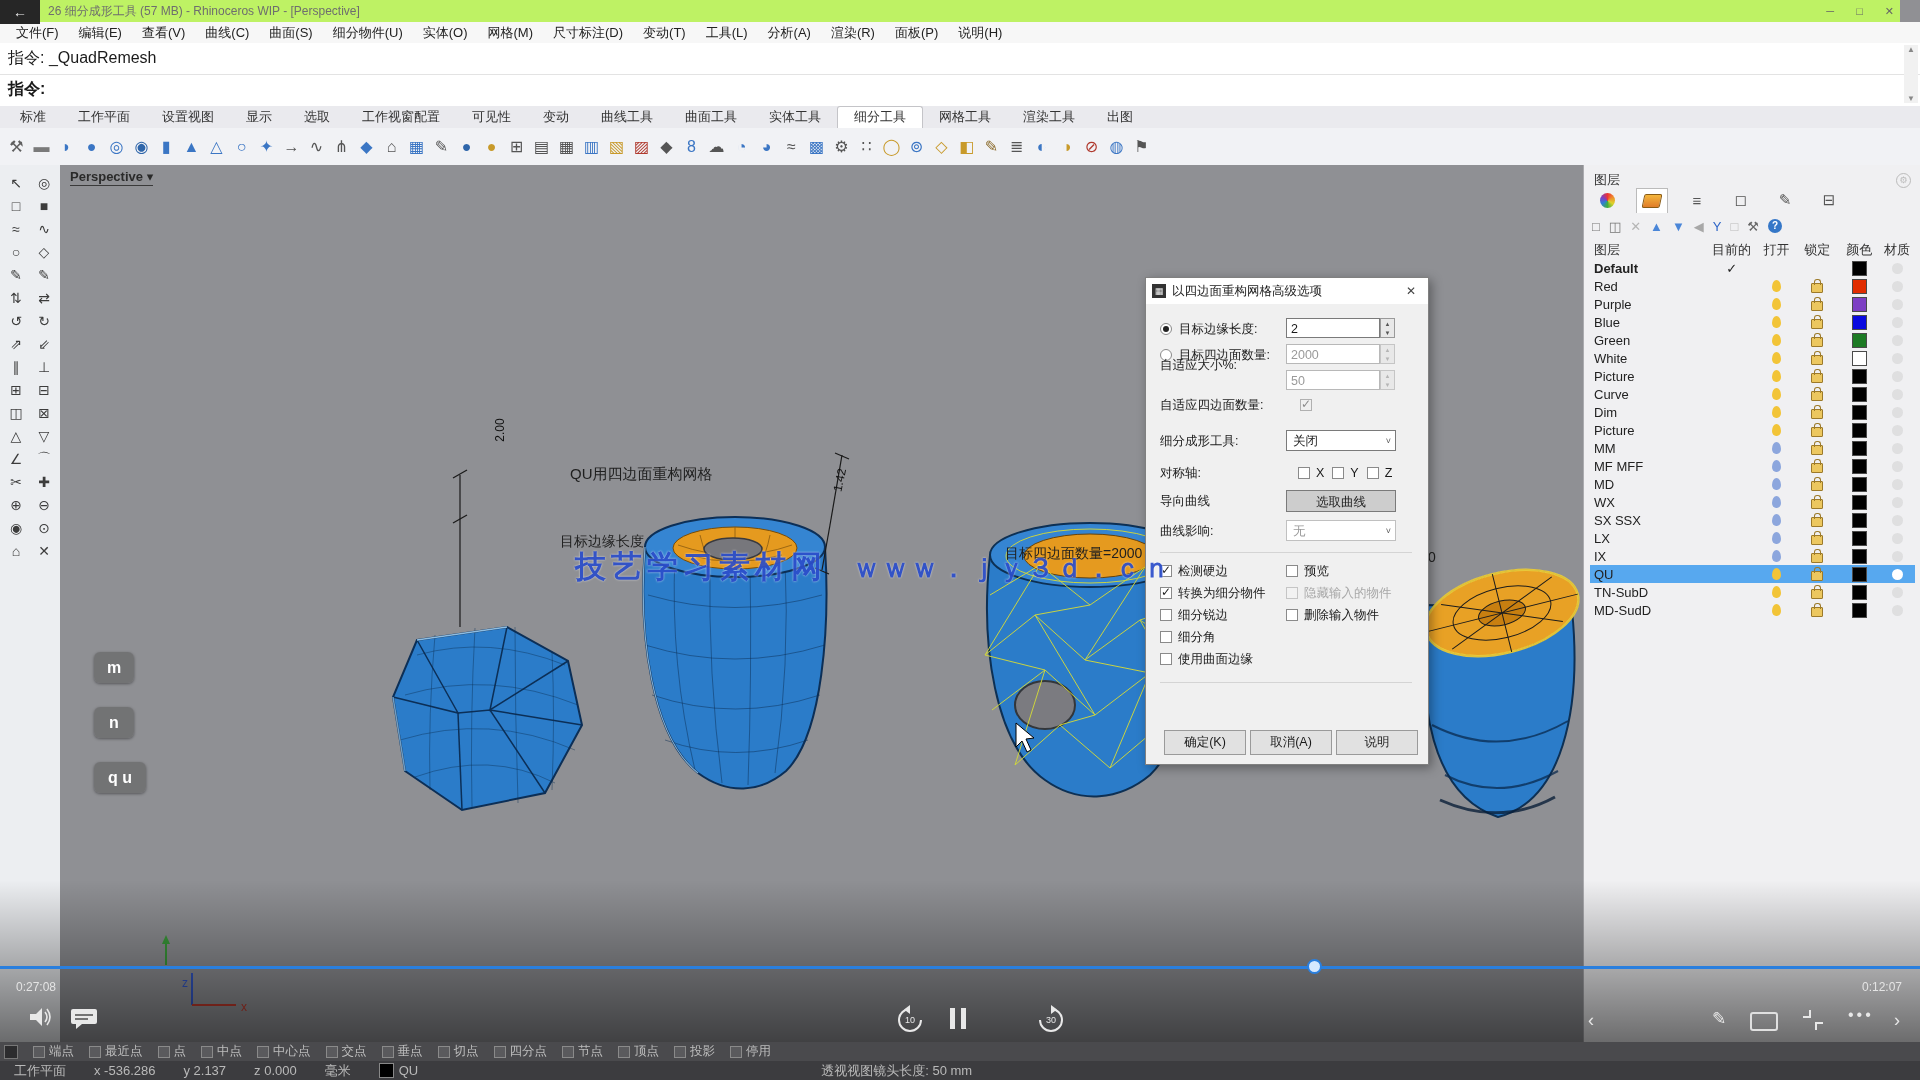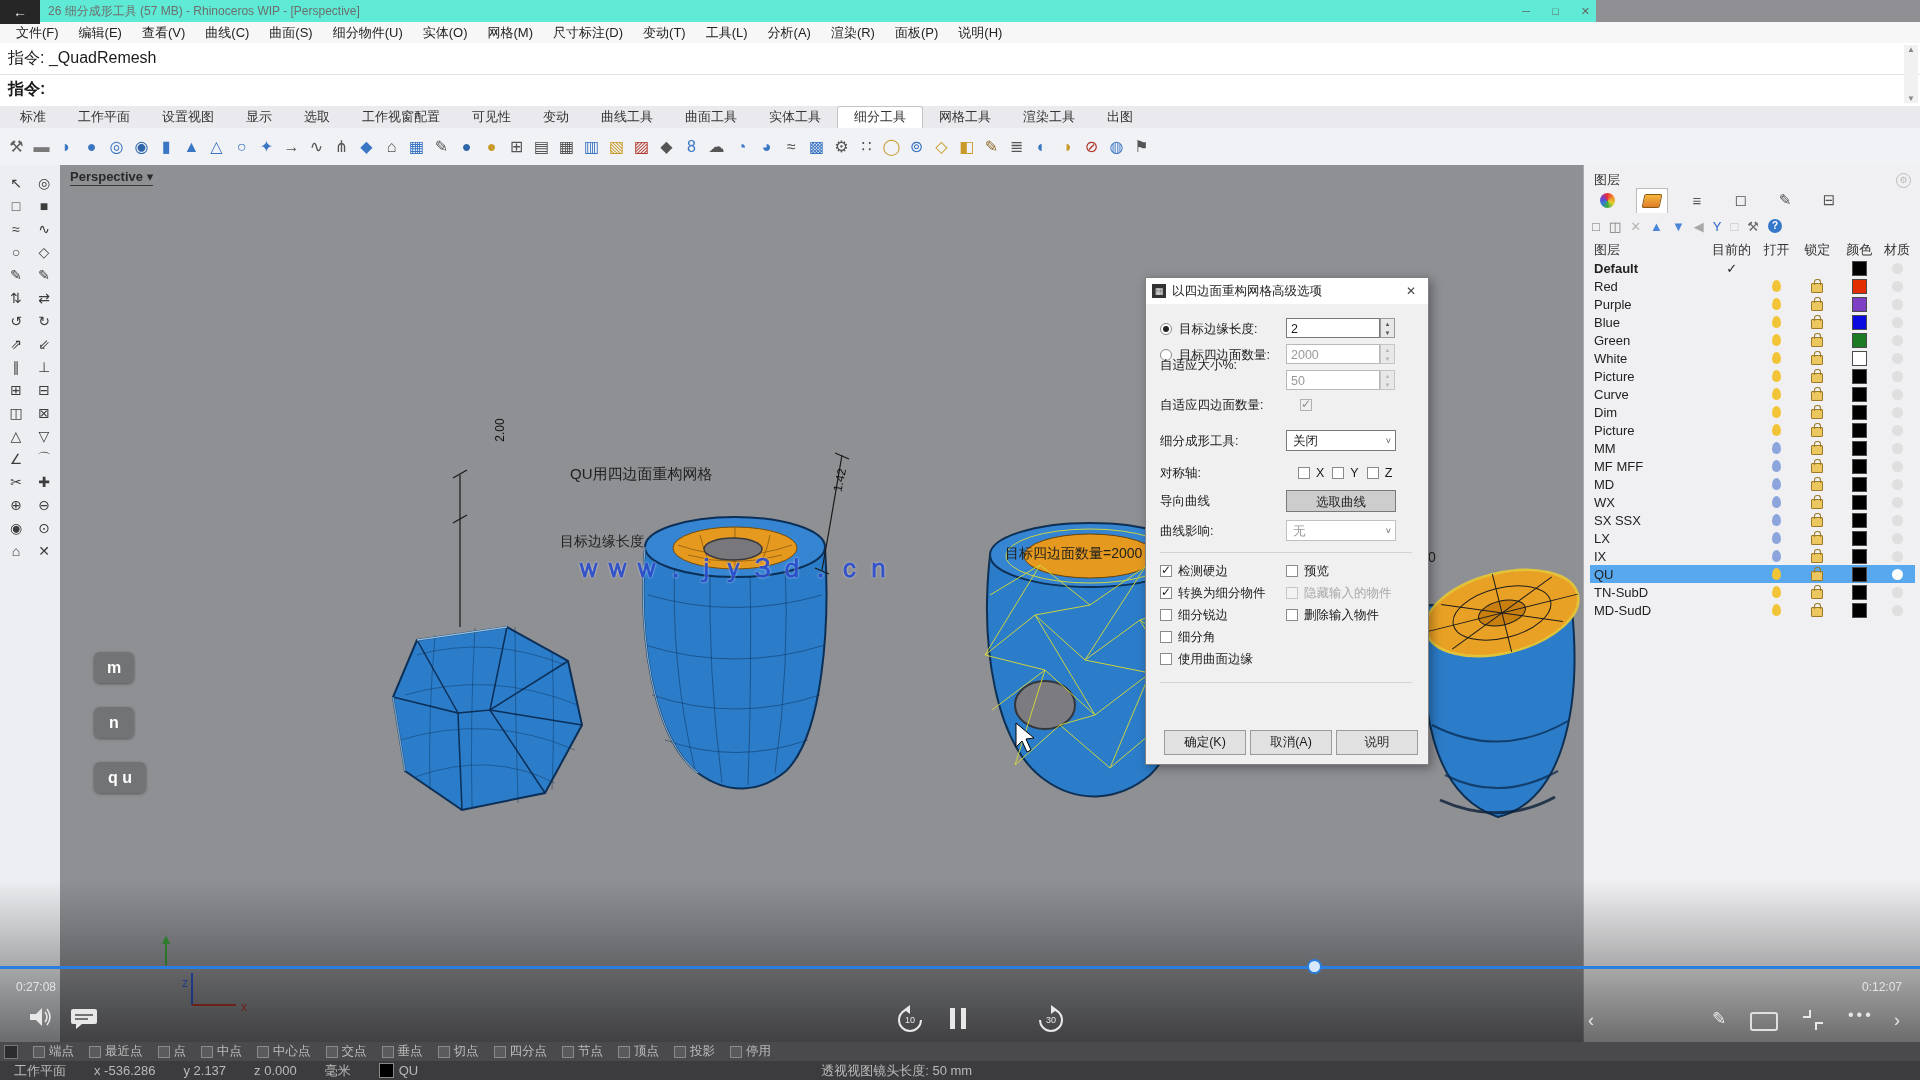--- a/index.html
+++ b/index.html
@@ -1,20 +1,20 @@
 <!DOCTYPE html>
 <html><head>
 <meta charset="utf-8">
 <style>
   html,body{margin:0;padding:0;}
   body{width:1920px;height:1080px;position:relative;overflow:hidden;
        font-family:"Liberation Sans","DejaVu Sans",sans-serif;background:#909094;}
   .abs{position:absolute;}
   
-  #titlebar{left:0;top:0;width:1596px;height:22px;background:#5eead4;color:#6e6e6e;
+  #titlebar{left:0;top:0;width:1900px;height:22px;background:#bef264;color:#6e6e6e;
             font-size:12px;line-height:22px;}
   #appicon{left:0;top:0;width:40px;height:24px;background:#262626;color:#eee;
            text-align:center;line-height:24px;font-size:14px;z-index:2;}
   #titletext{left:48px;top:0;}
   #winctrls{right:6px;top:0;display:flex;gap:22px;color:#666;font-size:11px;}
   
   #menubar{left:0;top:22px;width:1920px;height:21px;background:#f7f7f7;border-bottom:1px solid #dcdcdc;
            display:flex;align-items:center;padding-left:6px;gap:0;font-size:13px;color:#222;}
   #menubar .mitem{padding:0 10px;line-height:21px;}
   
@@ -429,20 +429,21 @@
   <div id="ann-frag" class="vpann">0</div>
   <div id="dimA" class="dimtxt">2.00</div>
   <div id="dimB" class="dimtxt">1.42</div>
 
   <div id="key-m" class="keychip">m</div>
   <div id="key-n" class="keychip">n</div>
   <div id="key-qu" class="keychip">q u</div>
 </div>
 
 <div id="watermark" class="abs">
+  <span id="wm1">技艺学习素材网</span>
   <span id="wm2">ｗｗｗ．ｊｙ３ｄ．ｃｎ</span>
 </div>
 
 <div id="rightpanel" class="abs">
   <div id="rp-title" class="abs">图层</div>
   <div id="rp-gear" class="abs">⚙</div>
   <div id="rp-tabs" class="abs">
     <span class="rptab">
         <span id="wheelico"></span>
       </span>

